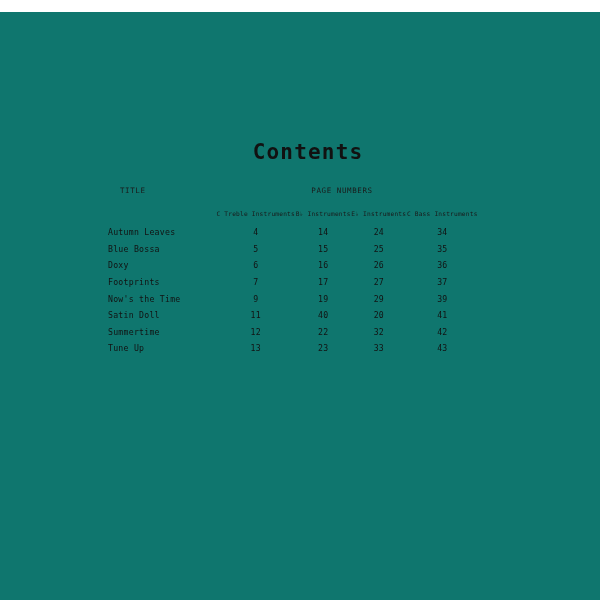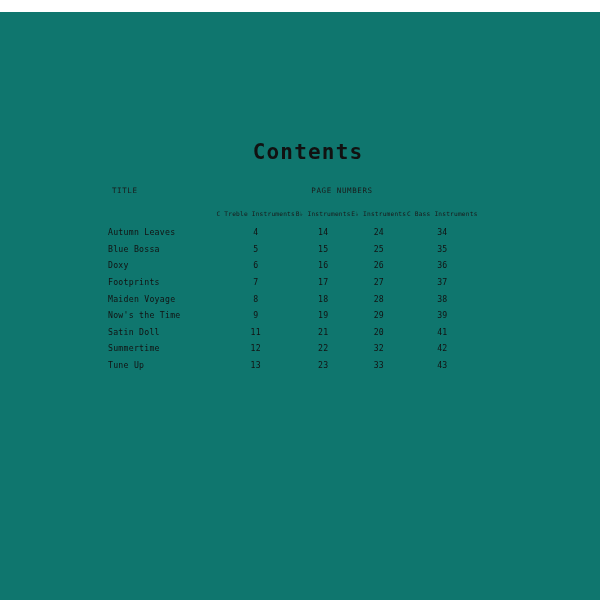--- a/index.html
+++ b/index.html
@@ -35,21 +35,21 @@
     letter-spacing: 1.2px;
     margin: 0 0 22px 0;
     color: #111111;
   }
   .header-row {
     position: relative;
     height: 14px;
   }
   .title-col-head {
     position: absolute;
-    left: 4px;
+    left: 12px;
     top: 0;
     font-size: 7.5px;
     letter-spacing: 0.6px;
     color: #1a1a1a;
   }
   .pagenum-head {
     position: absolute;
     left: 104px;
     top: 0;
     width: 260px;
@@ -136,37 +136,30 @@
           <td>36</td>
         </tr>
         <tr>
           <td class="song">Footprints</td>
           <td>7</td>
           <td>17</td>
           <td>27</td>
           <td>37</td>
         </tr>
         <tr>
-          <td class="song">Maiden Voyage</td>
-          <td>8</td>
-          <td>18</td>
-          <td>28</td>
-          <td>38</td>
-        </tr>
-        <tr>
           <td class="song">Now's the Time</td>
           <td>9</td>
           <td>19</td>
           <td>29</td>
           <td>39</td>
         </tr>
         <tr>
           <td class="song">Satin Doll</td>
           <td>11</td>
-          <td>21</td>
+          <td>40</td>
           <td>20</td>
           <td>41</td>
         </tr>
         <tr>
           <td class="song">Summertime</td>
           <td>12</td>
           <td>22</td>
           <td>32</td>
           <td>42</td>
         </tr>

